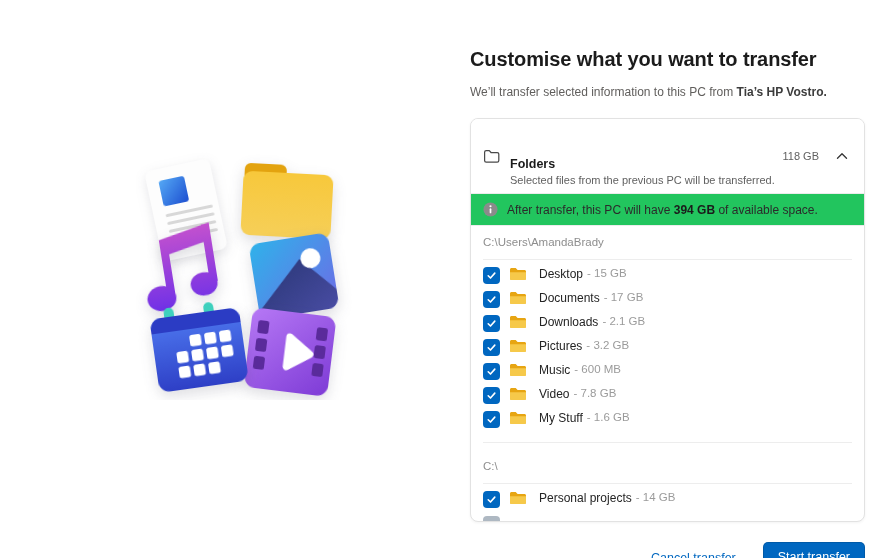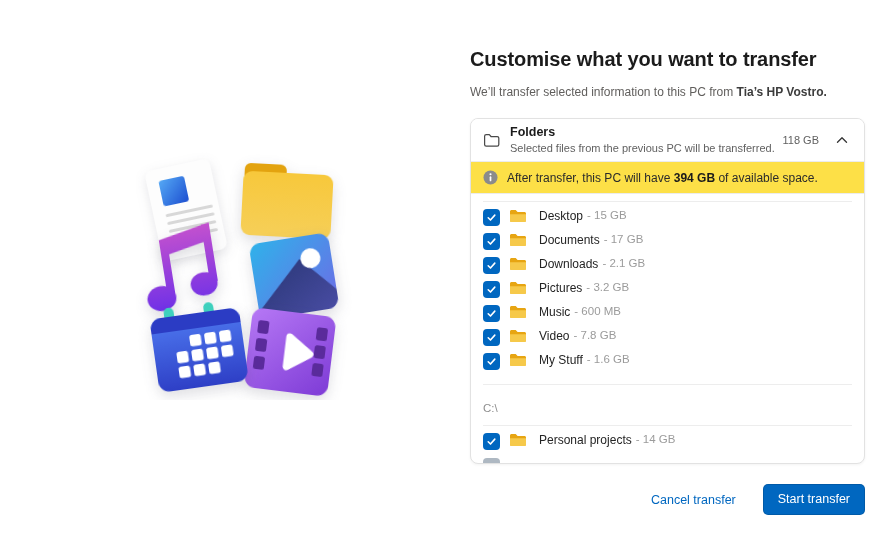--- a/index.html
+++ b/index.html
@@ -19,26 +19,26 @@
     color:#1b1b1b; letter-spacing:-.1px; }
   .subtitle { margin-top:13px; font-size:12px; color:#605e5c; }
   .subtitle strong { color:#3c3c3c; font-weight:700;text-align:right; }
 
   .panel { margin-top:19px; background:#fff; border:1px solid #e2e2e2;
     border-radius:8px; overflow:hidden; box-shadow:0 1px 3px rgba(0,0,0,.05); }
   .panel-header { display:flex; align-items:center; min-height:41px;
     padding:6px 16px 6px 12px; cursor:pointer; background:#fff; }
   .cat-icon { display:flex; margin-right:10px; flex:none; }
   .cat-text { min-width:0; }
-  .cat-title { font-size:12.5px; font-weight:700; color:#1b1b1b; line-height:15px; }
+  .cat-title { font-size:12.5px; font-weight:700; color:#1b1b1b; line-height:15px;margin-top:32px; }
   .cat-desc { font-size:11px; color:#616161; line-height:14px; margin-top:1px; }
   .cat-size { margin-left:auto; font-size:11px; color:#616161; white-space:nowrap; }
   .chevron { display:flex; margin-left:17px; cursor:pointer; }
 
-  .notice { display:flex; align-items:center; gap:9px; background:#fde047;
+  .notice { display:flex; align-items:center; gap:9px; background:#22c55e;
     border-top:1px solid #ececec; border-bottom:1px solid #ececec;
     padding:8px 12px; }
   .notice p { font-size:12px; color:#2b2b2b; }
   .notice strong { font-weight:700; color:#1b1b1b; }
 
   .panel-body { padding:0 12px; }
   .path-label { font-size:11.5px; color:#8e8e8e; padding:10px 0 4px; }
   .divider { height:1px; background:#ededed; margin:7px 0; }
   .item-row { display:flex; align-items:flex-start; height:24px; cursor:pointer; }
   .checkbox { width:17px; height:17px; border-radius:4px; background:var(--accent);
@@ -200,20 +200,21 @@
             <circle cx="8" cy="8" r="7.5" fill="#8b8b8b"></circle>
             <circle cx="8" cy="4.5" r="1.15" fill="#fff"></circle>
             <rect x="7.1" y="6.7" width="1.8" height="5.4" rx="0.9" fill="#fff"></rect>
           </svg>
         </span>
         <p><span>After transfer, this PC will have </span><strong>394 GB</strong><span> of available space.</span></p>
       </div>
 
       <div class="panel-body">
         <div>
+            <div class="path-label">C:\Users\AmandaBrady</div>
             <div class="divider"></div>
             <div class="item-row">
     <span class="checkbox checked">
       <svg width="11" height="11" viewBox="0 0 12 12">
         <path d="M2.4 6.3 L4.9 8.8 L9.6 3.4" fill="none" stroke="#fff" stroke-width="1.7" stroke-linecap="round" stroke-linejoin="round"></path>
       </svg>
     </span>
     <span class="folder-ic">
       <svg width="18" height="14" viewBox="0 0 18 14">
         <path d="M1 2.5C1 1.7 1.7 1 2.5 1h4.2l1.9 2h6.9c.8 0 1.5.7 1.5 1.5v7c0 .8-.7 1.5-1.5 1.5h-13C1.7 13 1 12.3 1 11.5Z" fill="#e7a512"></path>

